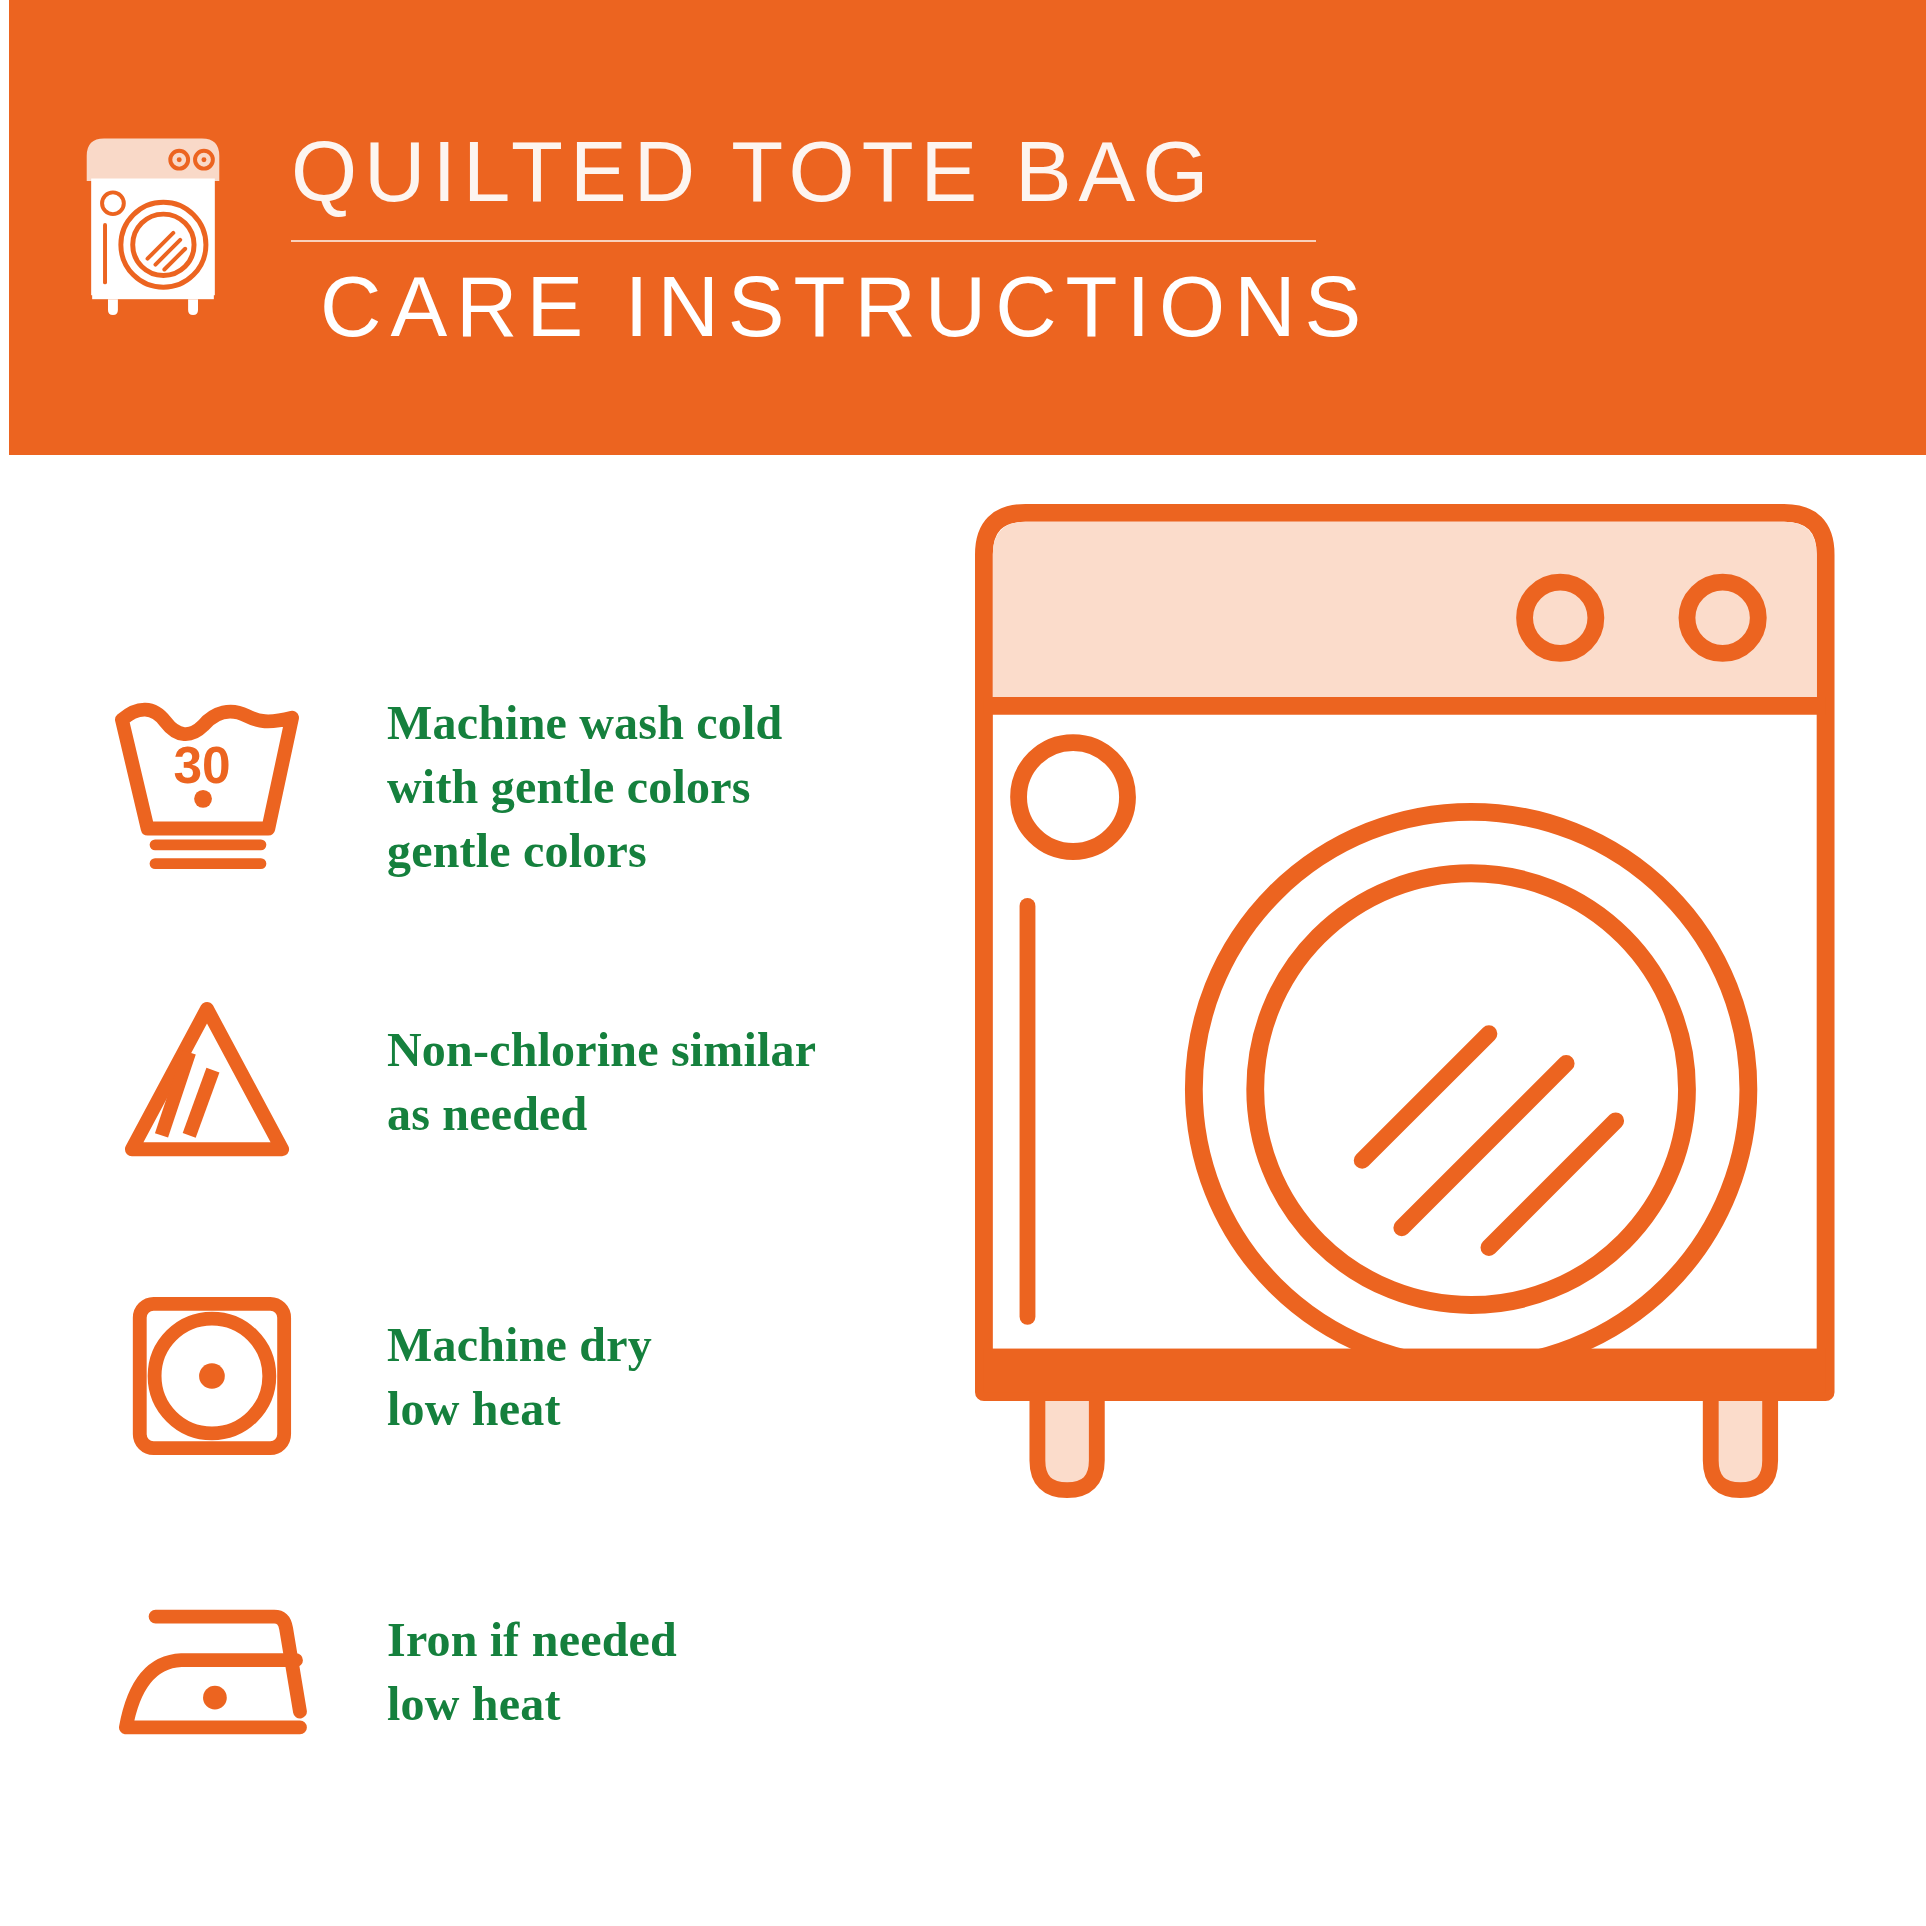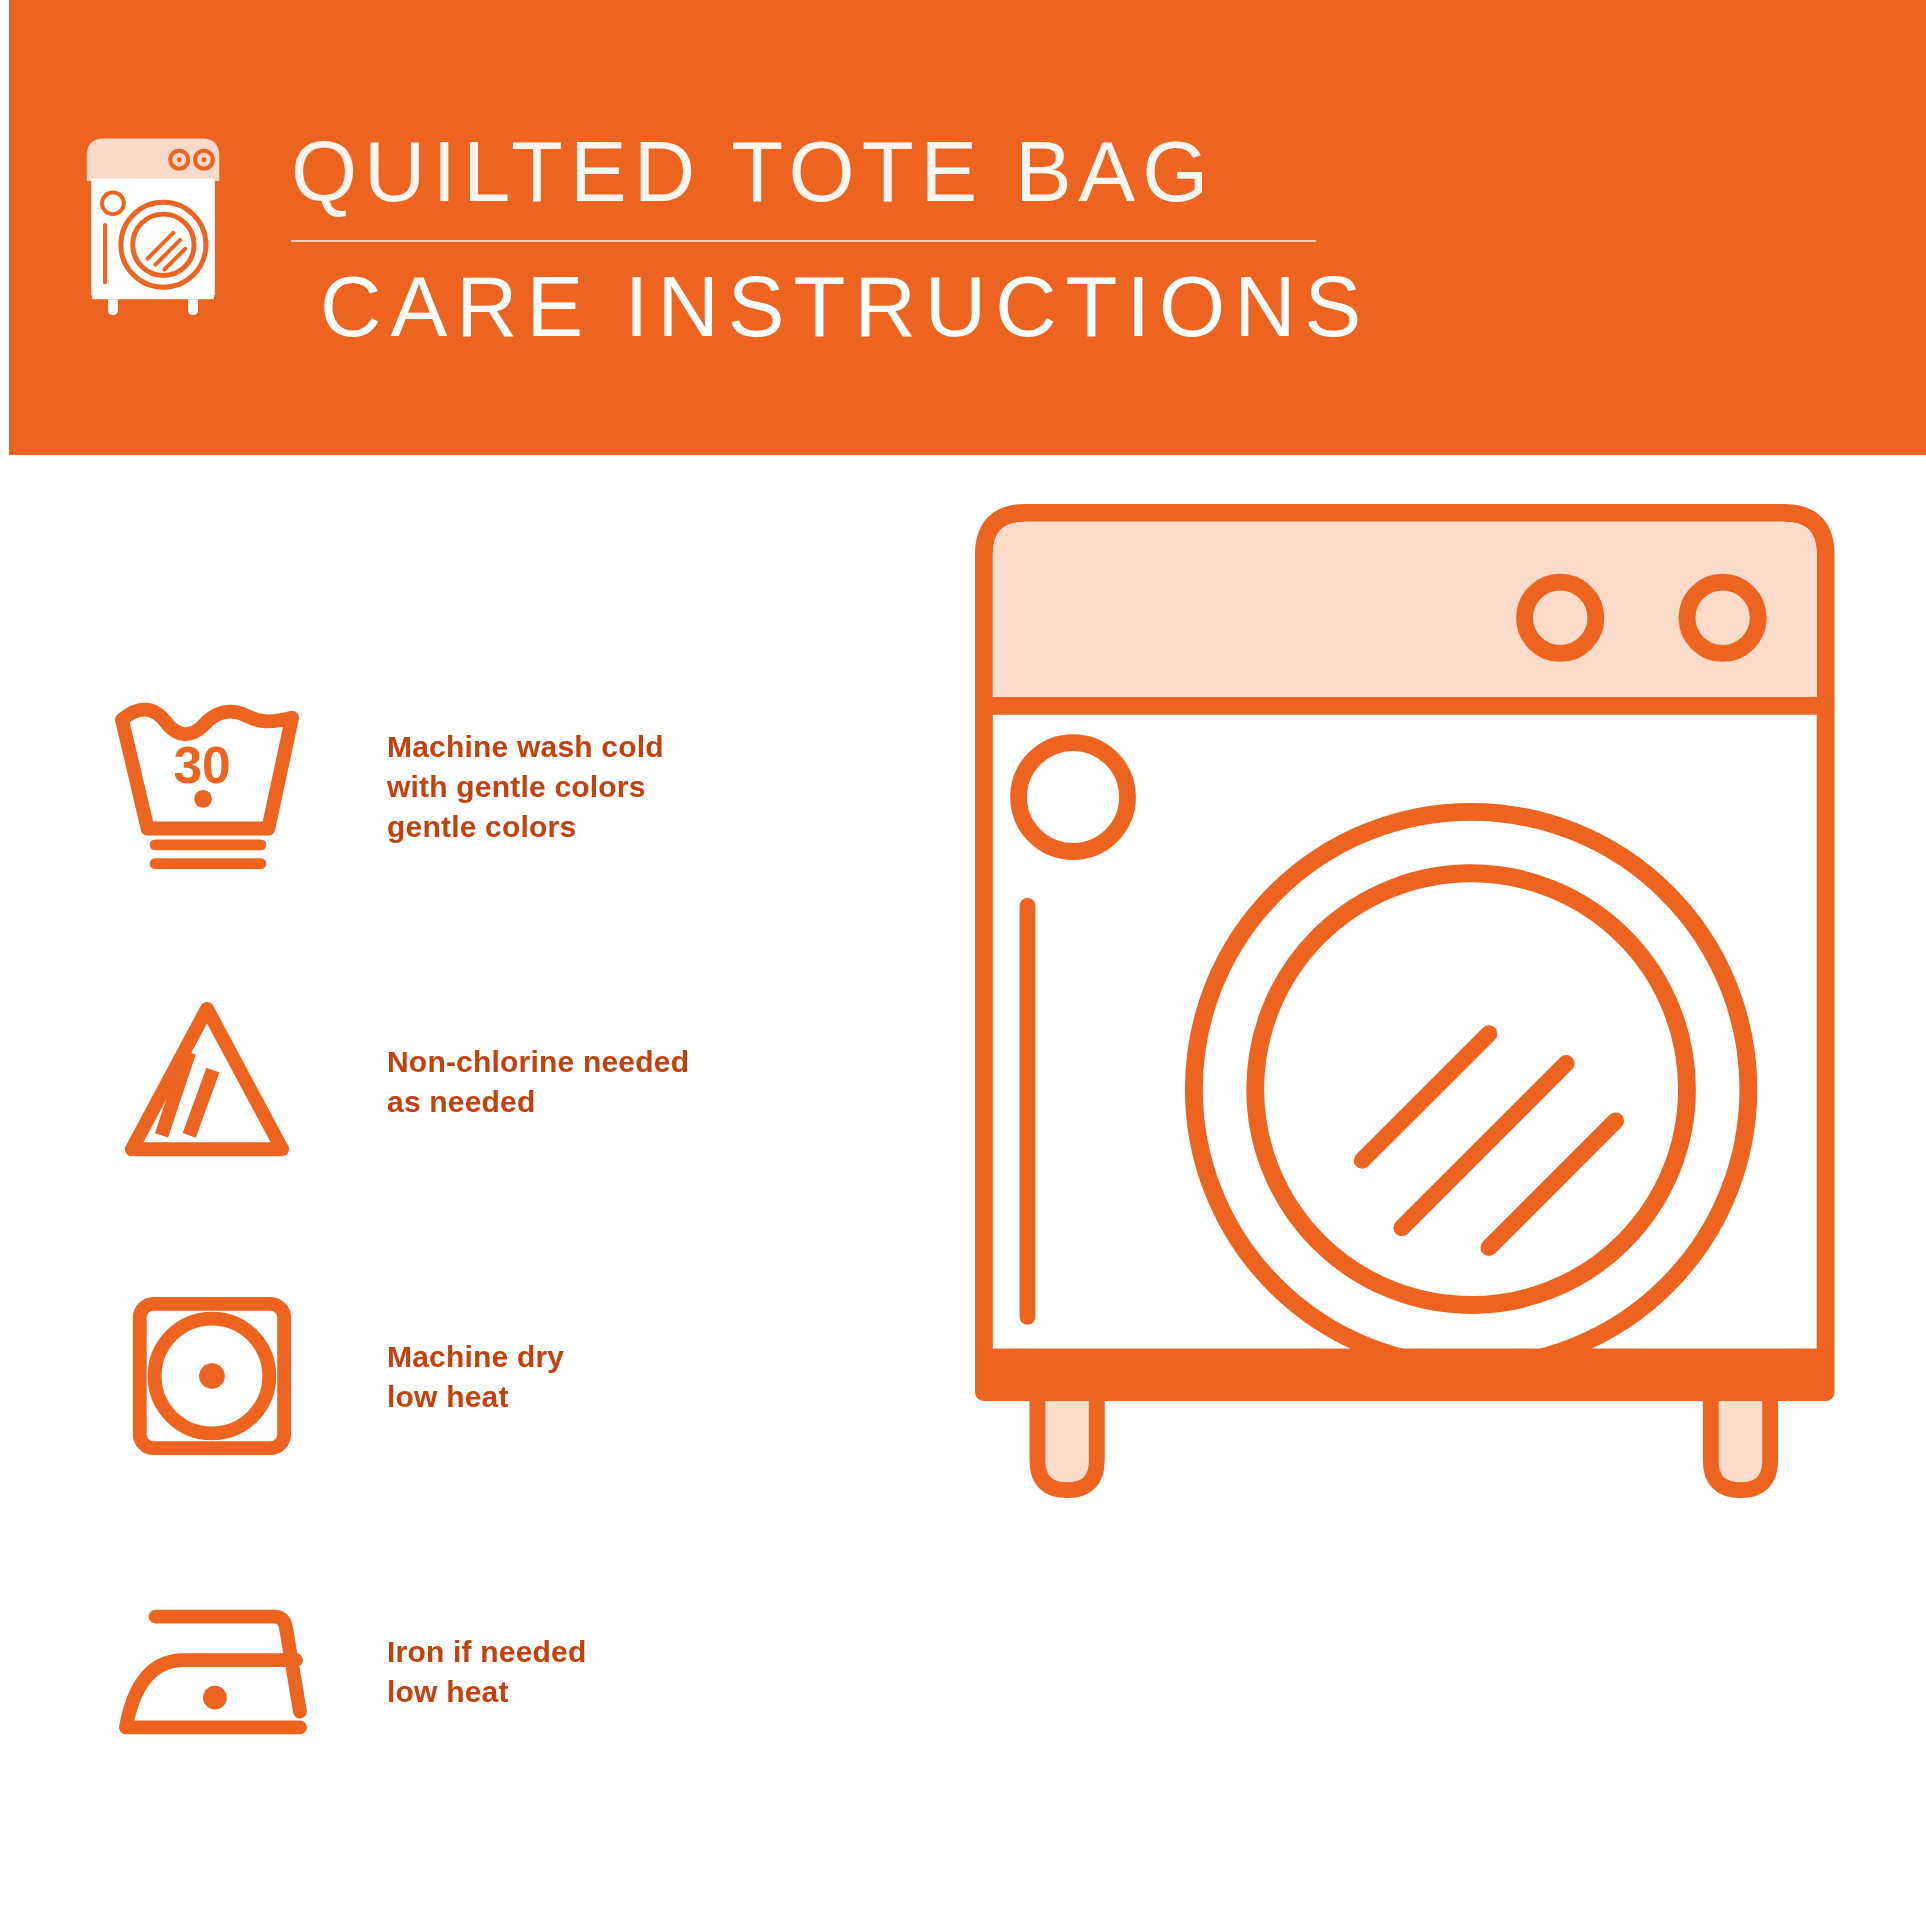--- a/index.html
+++ b/index.html
@@ -100,24 +100,24 @@
   .care-icon-wrap {
     width: 213px;
     min-width: 213px;
     height: 198px;
     display: flex;
     align-items: center;
     justify-content: center;
   }
 
   .care-text {
-    font-family: Liberation Sans, sans-serif;
-    font-size: 30px;
+    font-family: Liberation Serif, serif;
+    font-size: 48px;
     font-weight: 700;
-    color: #c2410c;
+    color: #15803d;
     line-height: 1.33;
     letter-spacing: 0.2px;
     padding-left: 74px;
   }
 
   .care-text .ln { display: block; white-space: nowrap; }
 
   
   .washer-wrap {
     position: absolute;
@@ -208,21 +208,21 @@
         <div class="care-icon-wrap">
           <svg viewBox="0 0 200 180" width="198" height="178">
 
             <path d="M100 16 L176 158 L24 158 Z" fill="none" stroke="#EC6420" stroke-width="14" stroke-linejoin="round"></path>
 
             <line x1="82" y1="60" x2="54" y2="144" stroke="#EC6420" stroke-width="14" stroke-linecap="butt"></line>
             <line x1="106" y1="78" x2="82" y2="144" stroke="#EC6420" stroke-width="14" stroke-linecap="butt"></line>
           </svg>
         </div>
         <div class="care-text">
-          <span class="ln">Non-chlorine needed</span>
+          <span class="ln">Non-chlorine similar</span>
           <span class="ln">as needed</span>
         </div>
       </div>
 
       <div class="care-row">
         <div class="care-icon-wrap">
           <svg viewBox="0 0 200 180" width="198" height="178">
             <rect x="32" y="16" width="146" height="146" rx="14" fill="none" stroke="#EC6420" stroke-width="14"></rect>
             <circle cx="105" cy="89" r="58" fill="none" stroke="#EC6420" stroke-width="14"></circle>
             <circle cx="105" cy="89" r="13" fill="#EC6420"></circle>

